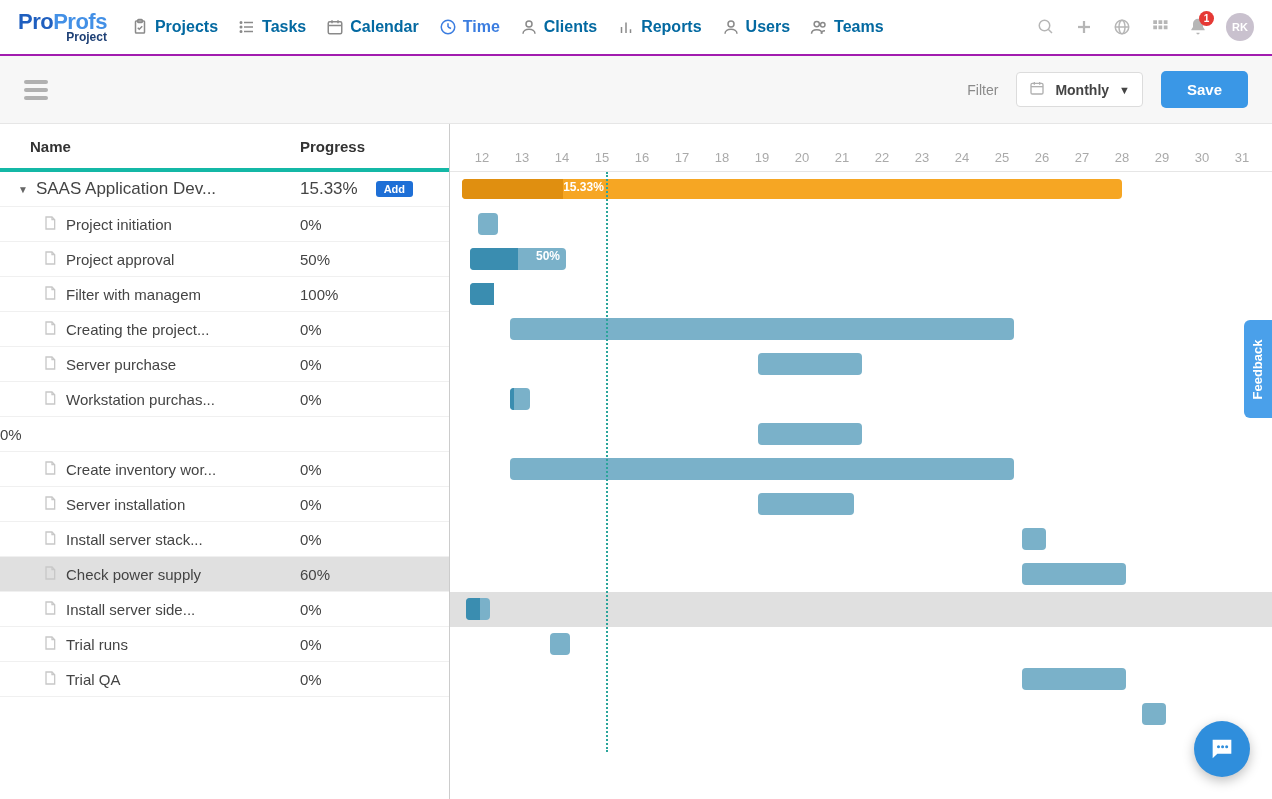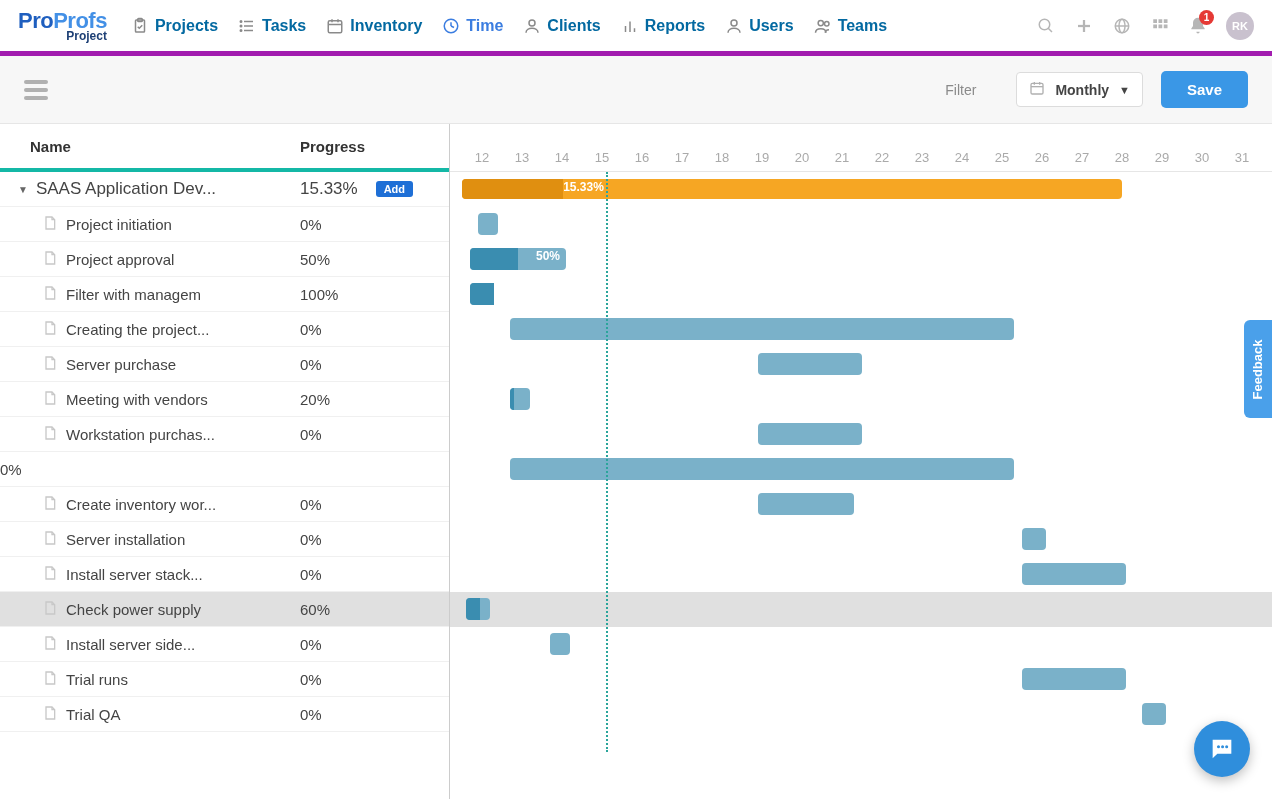--- a/index.html
+++ b/index.html
@@ -1,19 +1,19 @@
 <!DOCTYPE html>
 <html><head>
 <meta charset="utf-8">
 <style>
   * { box-sizing: border-box; margin: 0; padding: 0; }
   body { font-family: "Helvetica Neue", Arial, sans-serif; font-size: 14px; color: #333; background: #fff; width: 1272px; height: 799px; overflow: hidden; position: relative; }
 
   
-  .header { display: flex; align-items: center; height: 56px; border-bottom: 5px solid #a21caf; padding: 8px 18px; gap: 4px; }
+  .header { display: flex; align-items: center; height: 56px; border-bottom: 2px solid #a21caf; padding: 8px 18px; gap: 4px; }
   .logo { display: flex; flex-direction: column; align-items: flex-end; line-height: 1; margin-right: 10px; }
   .logo-top { font-size: 22px; font-weight: 700; letter-spacing: -0.5px; }
   .logo-top .p1 { color: #1f5fbf; }
   .logo-top .p2 { color: #4390e6; }
   .logo-sub { font-size: 12px; font-weight: 700; color: #1d3f75; margin-top: -2px; }
 
   .nav-item { display: flex; align-items: center; gap: 6px; padding: 6px 10px; color: #0369a1; font-weight: 700; font-size: 16px; cursor: pointer; }
   .nav-item .nicon { width: 18px; height: 18px; display:flex; align-items:center; justify-content:center; }
   .nav-item.active .nicon svg { stroke: #3b7de0; }
   .nav-item.active { color: #3b7de0; }
@@ -24,21 +24,21 @@
   .hicon { width: 20px; height: 20px; display:flex; align-items:center; justify-content:center; cursor:pointer; position:relative; }
   .badge { position:absolute; top:-6px; right:-6px; background:#e53935; color:#fff; font-size:10px; font-weight:700; border-radius:50%; width:15px; height:15px; display:flex; align-items:center; justify-content:center; }
   .avatar { width:28px; height:28px; border-radius:50%; background:#c9c1ce; color:#fff; font-size:11px; font-weight:700; display:flex; align-items:center; justify-content:center; }
 
   
   .toolbar { height: 68px; background: #f7f7f7; border-bottom: 1px solid #e6e6e6; display:flex; align-items:center; padding: 0 24px; gap: 18px; }
   .hamburger { width:24px; height:20px; display:flex; flex-direction:column; justify-content:space-between; cursor:pointer; }
   .hamburger span { height:4px; background:#b0b0b0; border-radius:2px; }
   .toolbar-spacer { flex:1; }
   .filter-label { color:#8a8a8a; font-size:14px; }
-  .period-select { display:flex; align-items:center; gap:10px; border:1px solid #dcdcdc; background:#fff; padding: 7px 12px; border-radius:4px; cursor:pointer;margin-left:22px; }
+  .period-select { display:flex; align-items:center; gap:10px; border:1px solid #dcdcdc; background:#fff; padding: 7px 12px; border-radius:4px; cursor:pointer; }
   .period-select .cal { color:#b0b0b0; }
   .period-select .val { font-weight:700; color:#444; }
   .period-select .caret { color:#444; font-size:11px; }
   .save-btn { background:#3a97e6; color:#fff; border:none; padding: 10px 26px; font-size:15px; font-weight:700; border-radius:5px; cursor:pointer; }
 
   
   .main { display:flex; height: calc(799px - 56px - 68px); }
   .left { width: 450px; border-right: 1px solid #ccc; overflow:hidden; }
   .right { flex:1; overflow:hidden; position:relative; }
 
@@ -113,21 +113,21 @@
       </div>
       <div class="nav-item">
         <span class="nicon">
           <svg viewBox="0 0 24 24" width="18" height="18" fill="none" stroke-width="2">
             <rect x="3" y="5" width="18" height="16" rx="2"></rect>
             <line x1="3" y1="10" x2="21" y2="10"></line>
             <line x1="8" y1="3" x2="8" y2="7"></line>
             <line x1="16" y1="3" x2="16" y2="7"></line>
           </svg>
         </span>
-        <span>Inventory</span>
+        <span>Calendar</span>
       </div>
       <div class="nav-item active">
         <span class="nicon">
           <svg viewBox="0 0 24 24" width="18" height="18" fill="none" stroke-width="2">
             <circle cx="12" cy="12" r="9"></circle>
             <line x1="12" y1="7" x2="12" y2="12"></line>
             <line x1="12" y1="12" x2="16" y2="14"></line>
           </svg>
         </span>
         <span>Time</span>
@@ -303,32 +303,20 @@
         <div class="row task">
           <div class="c-name">
             <span><svg class="file-ic" viewBox="0 0 24 24" fill="none" stroke="#c8c8c8" stroke-width="2">
                 <path d="M6 3h9l4 4v14H6z"></path>
                 <path d="M15 3v4h4"></path>
               </svg></span>
             <span> Server purchase</span>
           </div>
           <div class="c-prog">
             <span>0%</span>
-          </div>
-        </div>
-        <div class="row task">
-          <div class="c-name">
-            <span><svg class="file-ic" viewBox="0 0 24 24" fill="none" stroke="#c8c8c8" stroke-width="2">
-                <path d="M6 3h9l4 4v14H6z"></path>
-                <path d="M15 3v4h4"></path>
-              </svg></span>
-            <span>Meeting with vendors</span>
-          </div>
-          <div class="c-prog">
-            <span>20%</span>
           </div>
         </div>
         <div class="row task">
           <div class="c-name">
             <span><svg class="file-ic" viewBox="0 0 24 24" fill="none" stroke="#c8c8c8" stroke-width="2">
                 <path d="M6 3h9l4 4v14H6z"></path>
                 <path d="M15 3v4h4"></path>
               </svg></span>
             <span> Workstation purchas...</span>
           </div>

